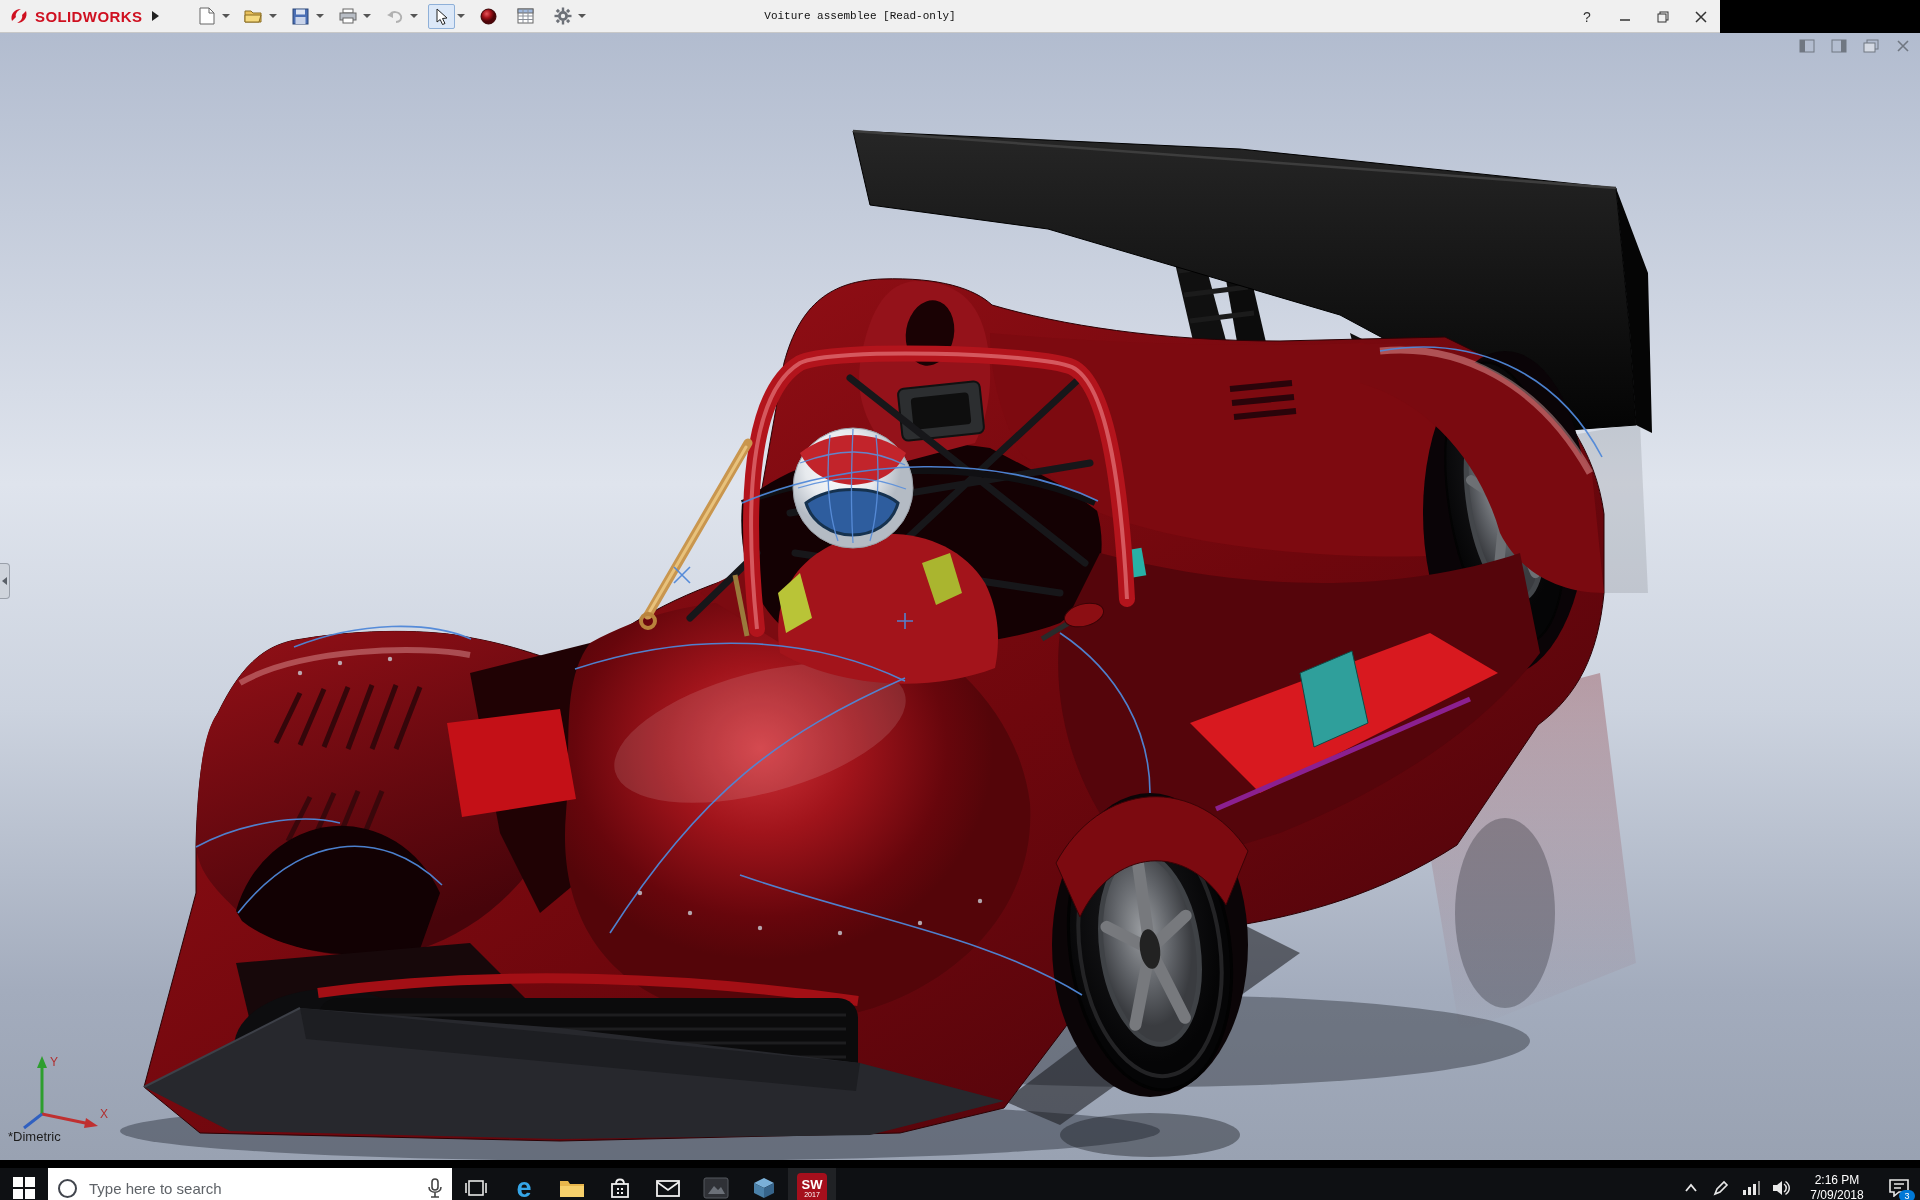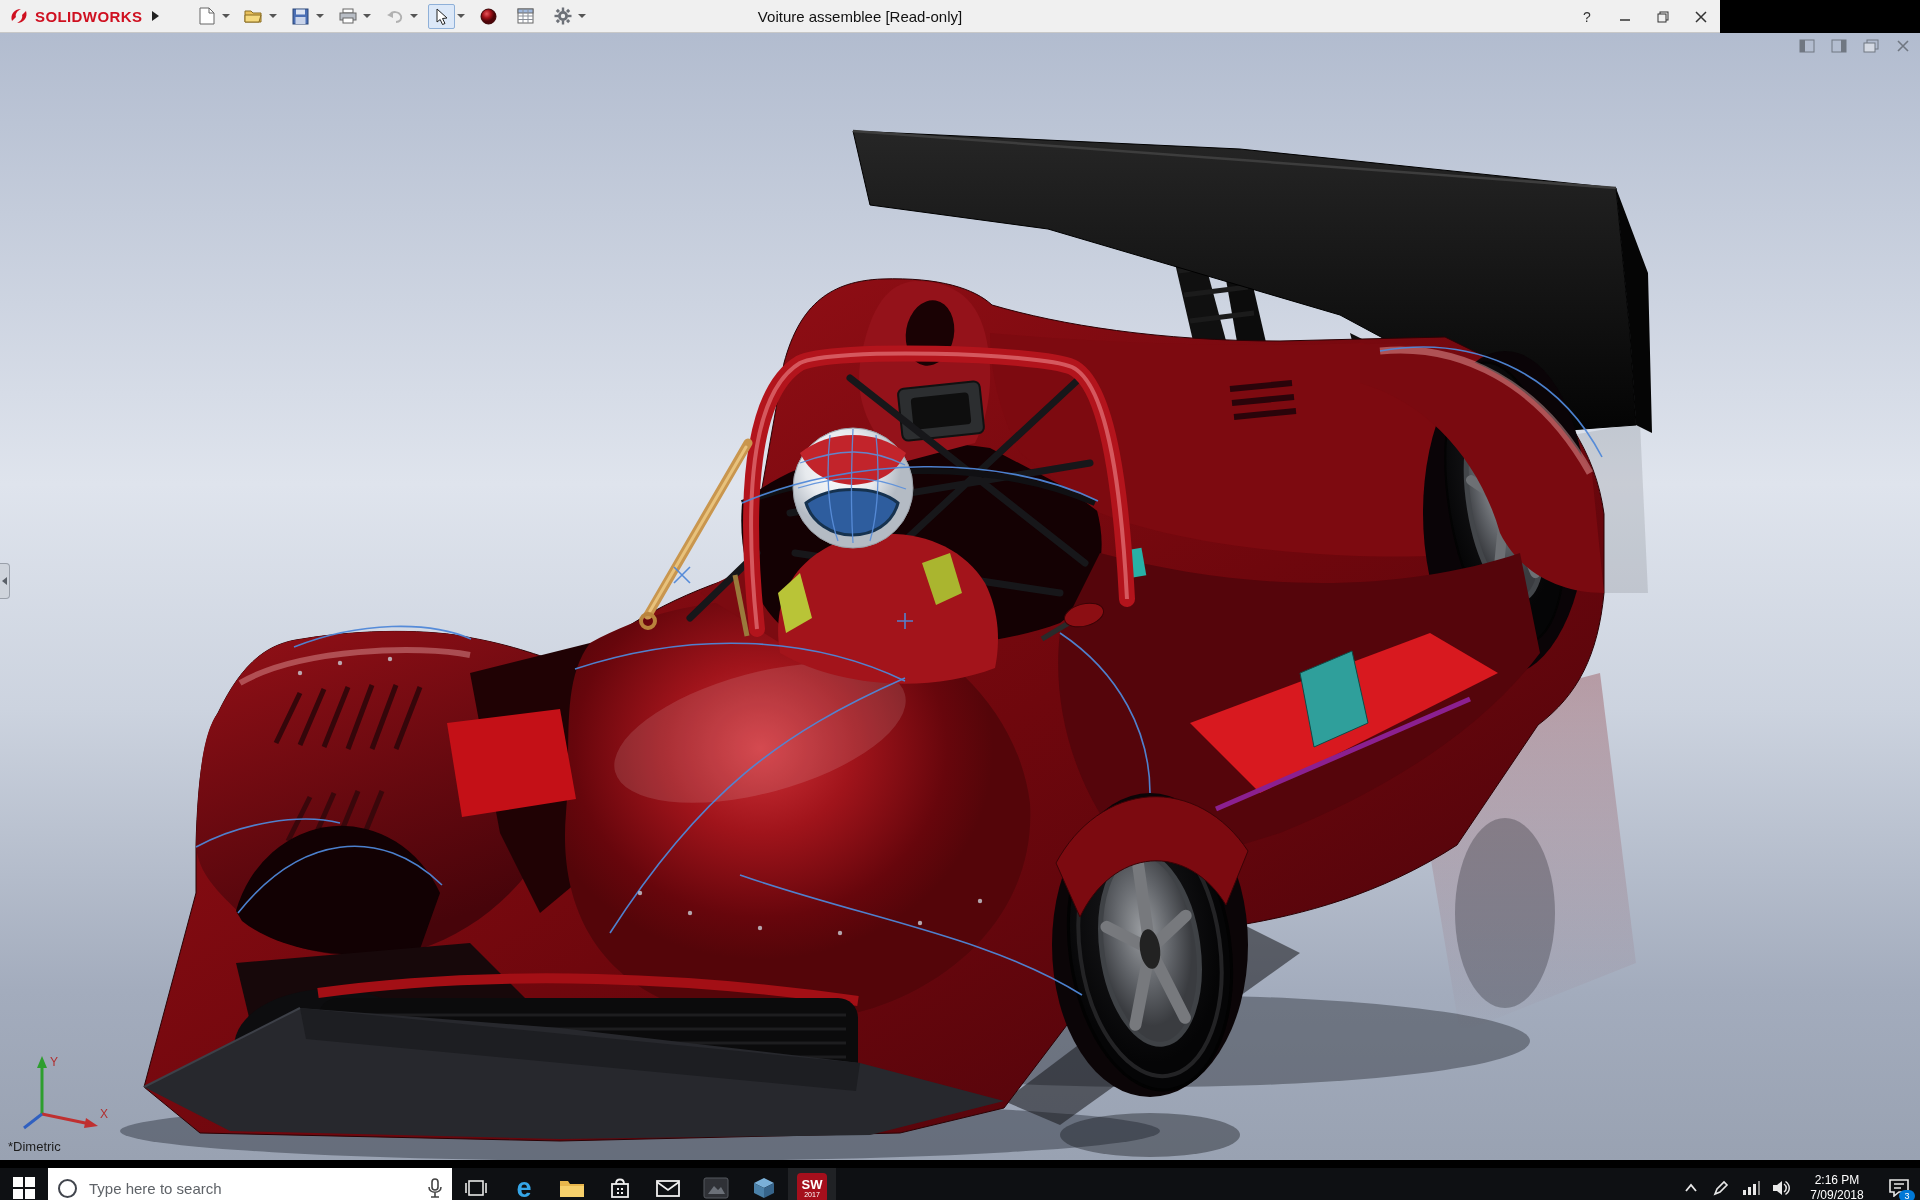--- a/index.html
+++ b/index.html
@@ -10,28 +10,28 @@
   .brand-text{font-weight:bold;font-size:15px;color:#cf1020;letter-spacing:.4px;}
   .flyout-arrow{width:0;height:0;border-left:7px solid #222;border-top:5px solid transparent;
     border-bottom:5px solid transparent;margin-left:10px;}
   .tb-icons{display:flex;align-items:center;margin-left:34px;gap:4px;}
   .tb-group{display:flex;align-items:center;margin-right:6px;}
   .tb-btn{width:27px;height:25px;display:flex;align-items:center;justify-content:center;border-radius:2px;}
   .tb-btn.pressed{background:#dce8f8;border:1px solid #8fb0d8;box-sizing:border-box;}
   .tb-btn.disabled{opacity:.45;}
   .caret{width:0;height:0;border-left:4px solid transparent;border-right:4px solid transparent;
     border-top:4px solid #555;margin-left:2px;}
-  .tb-title{position:absolute;left:50%;transform:translateX(-50%);font-size:15px;color:#111;white-space:nowrap;}
+  .tb-title{position:absolute;left:50%;transform:translateX(-50%);font-size:11px;color:#111;white-space:nowrap;font-family:Liberation Mono, monospace;}
   .win-controls{position:absolute;right:0;top:0;height:33px;display:flex;}
   .wc{width:38px;height:33px;display:flex;align-items:center;justify-content:center;font-size:14px;color:#333;}
   .viewport{position:absolute;top:33px;left:0;width:1920px;height:1127px;}
   .scene{display:block;width:1920px;height:1127px;}
   .vp-controls{position:absolute;top:4px;right:6px;display:flex;gap:10px;}
   .vpc{width:22px;height:18px;display:flex;align-items:center;justify-content:center;opacity:.75;}
-  .view-label{position:absolute;left:8px;bottom:6px;font-size:13px;color:#1d1d1d;}
+  .view-label{position:absolute;left:8px;bottom:16px;font-size:13px;color:#1d1d1d;}
   .triad{position:absolute;left:16px;bottom:26px;}
   .panel-handle{position:absolute;left:0;top:530px;width:9px;height:34px;background:#cfd4dc;
     border:1px solid #9aa0aa;border-left:none;border-radius:0 4px 4px 0;display:flex;align-items:center;justify-content:center;}
   .panel-handle::before{content:"";width:0;height:0;border-right:5px solid #5a6068;
     border-top:4px solid transparent;border-bottom:4px solid transparent;}
   .taskbar{position:absolute;top:1160px;left:0;width:1920px;height:40px;background:#0e1013;
     display:flex;align-items:stretch;margin-top:8px;}
   .tb-cell{width:48px;display:flex;align-items:center;justify-content:center;}
   .tb-cell.active{background:rgba(255,255,255,.08);box-shadow:inset 0 -2px 0 #76b9ed;}
   .search-box{width:384px;background:#ffffff;display:flex;align-items:center;padding:0 10px;gap:10px;}

